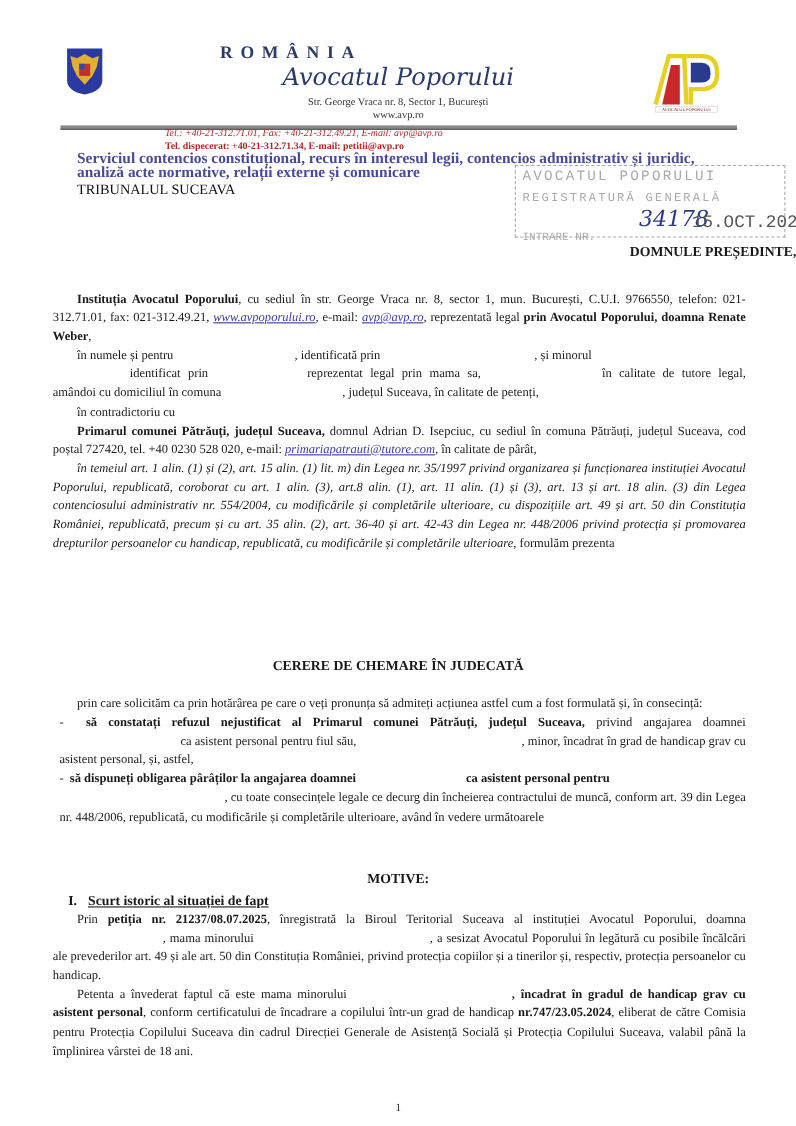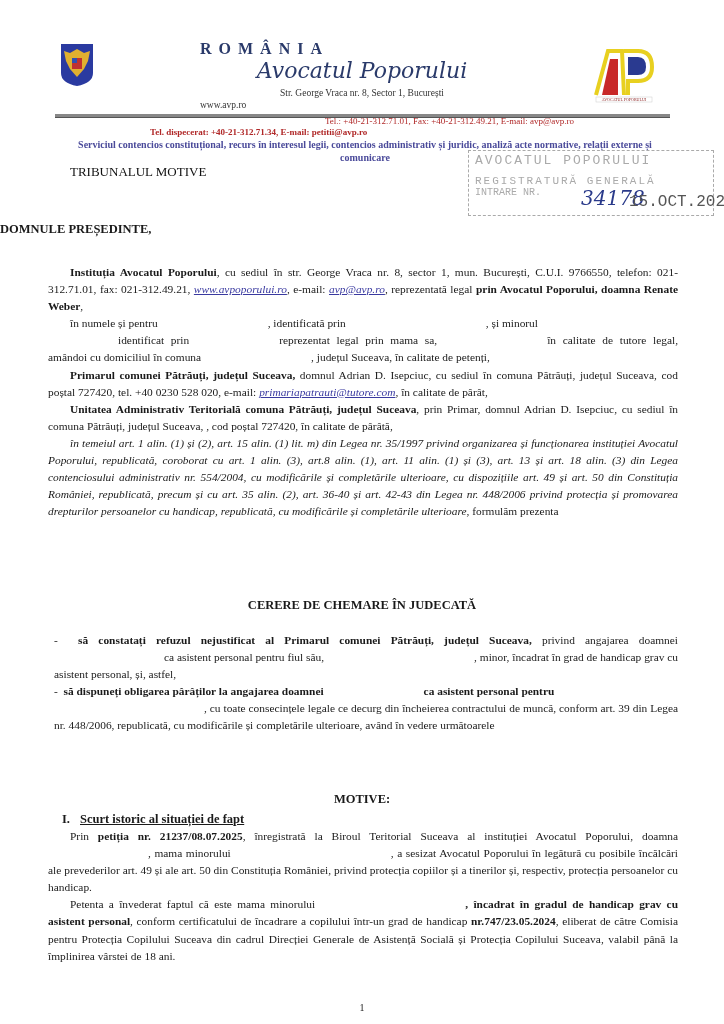--- a/index.html
+++ b/index.html
@@ -6,35 +6,35 @@
   body { width: 724px; height: 1024px; position: relative; overflow: hidden;
          font-family: "Liberation Serif", "DejaVu Serif", serif; color: #1a1a1a; }
   .abs { position: absolute; }
   .coat { left: 60px; top: 43px; width: 34px; height: 44px; }
   .aplogo { left: 588px; top: 45px; width: 70px; height: 60px; }
   .hdr-title { left: 200px; width: 324px; top: 40px; font-weight: bold;
                font-size: 16px; letter-spacing: 7px; color: #2a3a6a; }
   .hdr-script { left: 200px; width: 324px; top: 58px; text-align: center; font-style: italic;
                 font-size: 22px; color: #2a3a6a; font-family: "DejaVu Serif", serif; }
   .hdr-addr { left: 200px; width: 324px; top: 88px; text-align: center; font-size: 9.5px; color: #333; }
-  .hdr-web { left: 200px; width: 324px; top: 100px; text-align: left; font-size: 9.5px; color: #333; }
+  .hdr-web { left: 200px; width: 324px; top: 100px; text-align: center; font-size: 9.5px; color: #333; }
   .rule { left: 55px; width: 615px; top: 114px; height: 3px; background: #888; border-bottom: 1px solid #555; }
-  .contact1 { left: 150px; width: 424px; top: 116px; text-align: right; font-size: 9px; color: #b02828; }
+  .contact1 { left: 150px; width: 424px; top: 116px; text-align: left; font-size: 9px; color: #b02828; font-style: italic; }
   .contact2 { left: 150px; width: 424px; top: 127px; text-align: left; font-size: 9px; color: #b02828; font-weight: bold; }
-  .dept { left: 70px; top: 138px; width: 590px; font-size: 10px; font-weight: bold; color: #4a4a9a; line-height: 13px; text-align: center; }
+  .dept { left: 70px; top: 138px; width: 590px; font-size: 14px; font-weight: bold; color: #4a4a9a; line-height: 13px; }
   .court { left: 70px; top: 164px; font-size: 13px; color: #111; }
   .stamp { left: 468px; top: 150px; width: 244px; height: 64px; border: 1px dashed #aaa; color: #aaa;
            font-family: "Liberation Mono", monospace; font-size: 12px; }
   .stamp .l1 { position: absolute; left: 6px; top: 2px; letter-spacing: 2px; font-size: 13px; }
   .stamp .l2 { position: absolute; left: 6px; top: 24px; letter-spacing: 2px; font-size: 11px; }
-  .stamp .l3 { position: absolute; left: 6px; top: 36px; font-size: 10px; text-align: right; }
+  .stamp .l3 { position: absolute; left: 6px; top: 60px; font-size: 10px; text-align: right; }
   .stamp .num { position: absolute; left: 84px; top: 35px; font-family: "DejaVu Serif", serif; font-style: italic;
                 font-size: 20px; color: #2a3a8a; margin-left: 28px; }
   .stamp .date { position: absolute; left: 160px; top: 42px; font-size: 16px; color: #555; }
-  .salut { left: 0; width: 724px; top: 222px; text-align: left; font-weight: bold; font-size: 12.5px; }
+  .salut { left: 0; width: 724px; top: 222px; text-align: right; font-weight: bold; font-size: 12.5px; }
   .body-text { left: 48px; width: 630px; font-size: 11.4px; line-height: 17.1px; text-align: justify; }
   .ind { text-indent: 22px; }
   b { font-weight: bold; }
   i { font-style: italic; }
   .link { color: #3a3aa0; text-decoration: underline; font-style: italic; }
   .gap { display: inline-block; }
   .h-center { left: 0; width: 724px; text-align: center; font-weight: bold; font-size: 12.5px; }
   .sect { left: 62px; top: 812px; font-weight: bold; font-size: 12.5px; }
   .sect span.t { text-decoration: underline; margin-left: 10px; text-align: right; }
   .pageno { left: 0; width: 724px; top: 1002px; text-align: center; font-size: 10px; }
@@ -60,43 +60,44 @@
   <path d="M36 6 H50 Q64 6 64 22 Q64 36 50 36 H40 V50" fill="none" stroke="#e8d020" stroke-width="4"></path>
   <path d="M40 12 H50 Q58 12 58 22 Q58 30 50 30 H40 Z" fill="#2a3a90"></path>
   <rect x="8" y="52" width="56" height="5" fill="#fff" stroke="#ccc" stroke-width="0.5"></rect>
   <text x="36" y="56" font-size="4" text-anchor="middle" fill="#8a2020">AVOCATUL POPORULUI</text>
 </svg>
 
 <div class="abs rule"></div>
 <div class="abs contact1">Tel.: +40-21-312.71.01, Fax: +40-21-312.49.21, E-mail: avp@avp.ro</div>
 <div class="abs contact2">Tel. dispecerat: +40-21-312.71.34, E-mail: petitii@avp.ro</div>
 <div class="abs dept">Serviciul contencios constituțional, recurs în interesul legii, contencios administrativ și juridic, analiză acte normative, relații externe și comunicare</div>
-<div class="abs court">TRIBUNALUL MOTIVE</div>
+<div class="abs court">TRIBUNALUL SUCEAVA</div>
 
 <div class="abs stamp">
   <div class="l1">AVOCATUL POPORULUI</div>
   <div class="l2">REGISTRATURĂ GENERALĂ</div>
   <div class="l3">INTRARE NR.</div>
   <div class="num">34178</div>
   <div class="date">15.OCT.2025</div>
 </div>
 
 <div class="abs salut">DOMNULE PREȘEDINTE,</div>
 
 <div class="abs body-text" style="top:264px;">
   <div class="ind"><b>Instituția Avocatul Poporului</b><span>, cu sediul în str. George Vraca nr. 8, sector 1, mun. București, C.U.I. 9766550, telefon: 021-312.71.01, fax: 021-312.49.21, </span><span class="link">www.avpoporului.ro</span><span>, e-mail: </span><span class="link">avp@avp.ro</span><span>, reprezentată legal </span><b>prin Avocatul Poporului, doamna Renate Weber</b><span>,</span></div>
   <div class="ind"><span>în numele și pentru</span><span class="gap" style="width:110px"></span><span>, identificată prin</span><span class="gap" style="width:140px"></span><span>, și minorul</span><br><span class="gap" style="width:70px"></span><span>identificat prin</span><span class="gap" style="width:90px"></span><span>reprezentat legal prin mama sa,</span><span class="gap" style="width:110px"></span><span>în calitate de tutore legal, amândoi cu domiciliul în comuna</span><span class="gap" style="width:110px"></span><span>, județul Suceava, în calitate de petenți,</span></div>
+  <div class="ind">în contradictoriu cu</div>
   <div class="ind"><b>Primarul comunei Pătrăuți, județul Suceava,</b><span> domnul Adrian D. Isepciuc, cu sediul în comuna Pătrăuți, județul Suceava, cod poștal 727420, tel. +40 0230 528 020, e-mail: </span><span class="link">primariapatrauti@tutore.com</span><span>, în calitate de pârât,</span></div>
-  <div class="ind"><b>Unitatea Administrativ Teritorială comuna Pătrăuți, județul Suceava</b><span>, prin Primar, domnul Adrian D. Isepciuc, cu sediul în comuna Pătrăuți, județul Suceava, , cod poștal 727420, în calitate de pârâtă,</span></div>
   <div class="ind"><i>în temeiul art. 1 alin. (1) și (2), art. 15 alin. (1) lit. m) din Legea nr. 35/1997 privind organizarea și funcționarea instituției Avocatul Poporului, republicată, coroborat cu art. 1 alin. (3), art.8 alin. (1), art. 11 alin. (1) și (3), art. 13 și art. 18 alin. (3) din Legea contenciosului administrativ nr. 554/2004, cu modificările și completările ulterioare, cu dispozițiile art. 49 și art. 50 din Constituția României, republicată, precum și cu art. 35 alin. (2), art. 36-40 și art. 42-43 din Legea nr. 448/2006 privind protecția și promovarea drepturilor persoanelor cu handicap, republicată, cu modificările și completările ulterioare</i><span>, formulăm prezenta</span></div>
 </div>
 
 <div class="abs h-center" style="top:598px;">CERERE DE CHEMARE ÎN JUDECATĂ</div>
 
 <div class="abs body-text" style="top:632px;">
+  <div class="ind">prin care solicităm ca prin hotărârea pe care o veți pronunța să admiteți acțiunea astfel cum a fost formulată și, în consecință:</div>
   <div style="padding-left:6px">-&nbsp;&nbsp;<b>să constatați refuzul nejustificat al Primarul comunei Pătrăuți, județul Suceava,</b><span> privind angajarea doamnei</span><span class="gap" style="width:110px"></span><span>ca asistent personal pentru fiul său,</span><span class="gap" style="width:150px"></span><span>, minor, încadrat în grad de handicap grav cu asistent personal, și, astfel,</span></div>
   <div style="padding-left:6px">-&nbsp;&nbsp;<b>să dispuneți obligarea pârâților la angajarea doamnei</b><span class="gap" style="width:100px"></span><b>ca asistent personal pentru</b><br><span class="gap" style="width:150px"></span><span>, cu toate consecințele legale ce decurg din încheierea contractului de muncă, conform art. 39 din Legea nr. 448/2006, republicată, cu modificările și completările ulterioare, având în vedere următoarele</span></div>
 </div>
 
 <div class="abs h-center" style="top:792px;">MOTIVE:</div>
 <div class="abs sect"><span>I.</span><span class="t">Scurt istoric al situației de fapt</span></div>
 
 <div class="abs body-text" style="top:828px;">
   <div class="ind"><span>Prin </span><b>petiția nr. 21237/08.07.2025</b><span>, înregistrată la Biroul Teritorial Suceava al instituției Avocatul Poporului, doamna</span><span class="gap" style="width:100px"></span><span>, mama minorului</span><span class="gap" style="width:160px"></span><span>, a sesizat Avocatul Poporului în legătură cu posibile încălcări ale prevederilor art. 49 și ale art. 50 din Constituția României, privind protecția copiilor și a tinerilor și, respectiv, protecția persoanelor cu handicap.</span></div>
   <div class="ind"><span>Petenta a învederat faptul că este mama minorului</span><span class="gap" style="width:150px"></span><b>, încadrat în gradul de handicap grav cu asistent personal</b><span>, conform certificatului de încadrare a copilului într-un grad de handicap </span><b>nr.747/23.05.2024</b><span>, eliberat de către Comisia pentru Protecția Copilului Suceava din cadrul Direcției Generale de Asistență Socială și Protecția Copilului Suceava, valabil până la împlinirea vârstei de 18 ani.</span></div>

